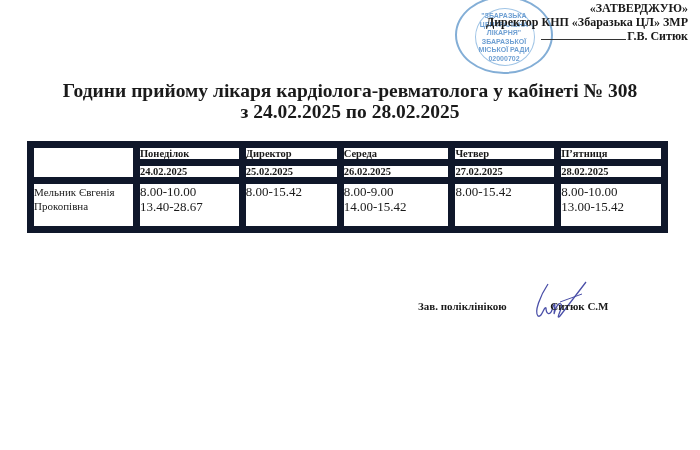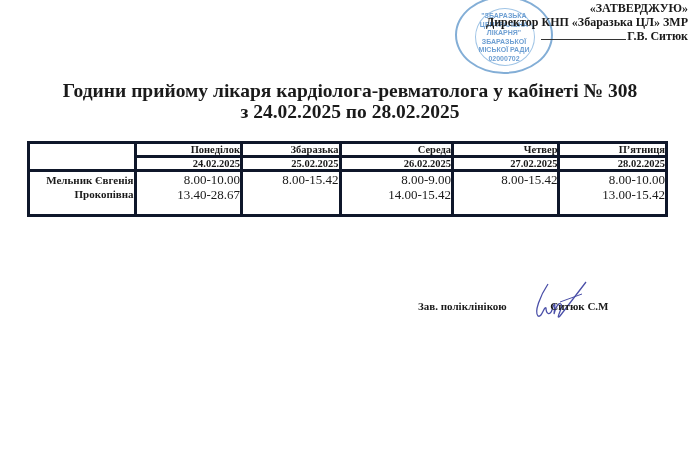--- a/index.html
+++ b/index.html
@@ -6,24 +6,24 @@
   body { width:700px; height:450px; background:#ffffff; position:relative; overflow:hidden;
          font-family:"Liberation Serif", "DejaVu Serif", serif; color:#1a1a1a; }
   .approve { position:absolute; right:12px; top:2px; text-align:right; font-size:12px; line-height:13.5px; font-weight:bold; }
   .approve .sigline { display:inline-block; width:85px; border-bottom:1px solid #333; height:10px; vertical-align:baseline; margin-right:1px; }
   .stamp { position:absolute; left:455px; top:-4px; width:98px; height:78px; border:2px solid #5a93c9; border-radius:50%;
            color:#3d7fc4; font-family:"Liberation Sans", sans-serif; font-size:7px; text-align:center; opacity:0.75; box-sizing:border-box; }
   .stamp .inner { position:absolute; left:18px; top:10px; width:58px; height:56px; border:1px solid #7fb0dd; border-radius:50%; }
   .stamp .txt { position:absolute; left:0; right:0; top:14px; line-height:8.5px; font-weight:bold; }
   .title { position:absolute; left:0; right:0; top:80px; text-align:center; font-size:19.5px; font-weight:bold; line-height:21px; }
   table.sched { position:absolute; left:27px; top:141px; border-collapse:collapse; width:641px; font-size:11px; }
-  table.sched td { border:3px solid #0f172a; text-align:right; padding:0; vertical-align:top;margin-top:34px; }
+  table.sched td { border:7px solid #0f172a; text-align:left; padding:0; vertical-align:top;margin-top:34px; }
   .hrow td { font-weight:bold; height:10px; line-height:11px; font-size:10.5px; }
   .drow td { height:41px; font-size:13px; line-height:15px; }
-  .drow td.name { font-weight:bold; font-size:11px; line-height:14px; padding-top:1px; }
+  .drow td.name { font-weight:normal; font-size:11px; line-height:14px; padding-top:1px; }
   .footer { position:absolute; left:418px; top:300px; font-size:11px;font-weight:bold; }
   .signature { position:absolute; left:526px; top:276px; }
 </style>
 </head>
 <body>
 
 <div class="stamp">
   <div class="inner"></div>
   <div class="txt">
     <div>"ЗБАРАЗЬКА</div>
@@ -52,21 +52,21 @@
       <col style="width:107px">
       <col style="width:99px">
       <col style="width:113px">
       <col style="width:107px">
       <col style="width:108px">
   </colgroup>
   <tbody>
       <tr class="hrow">
     <td rowspan="2"></td>
     <td>Понеділок</td>
-    <td>Збаразька</td>
+    <td>Директор</td>
     <td>Середа</td>
     <td>Четвер</td>
     <td>П’ятниця</td>
   </tr>
   <tr class="hrow">
     <td>24.02.2025</td>
     <td>25.02.2025</td>
     <td>26.02.2025</td>
     <td>27.02.2025</td>
     <td>28.02.2025</td>

